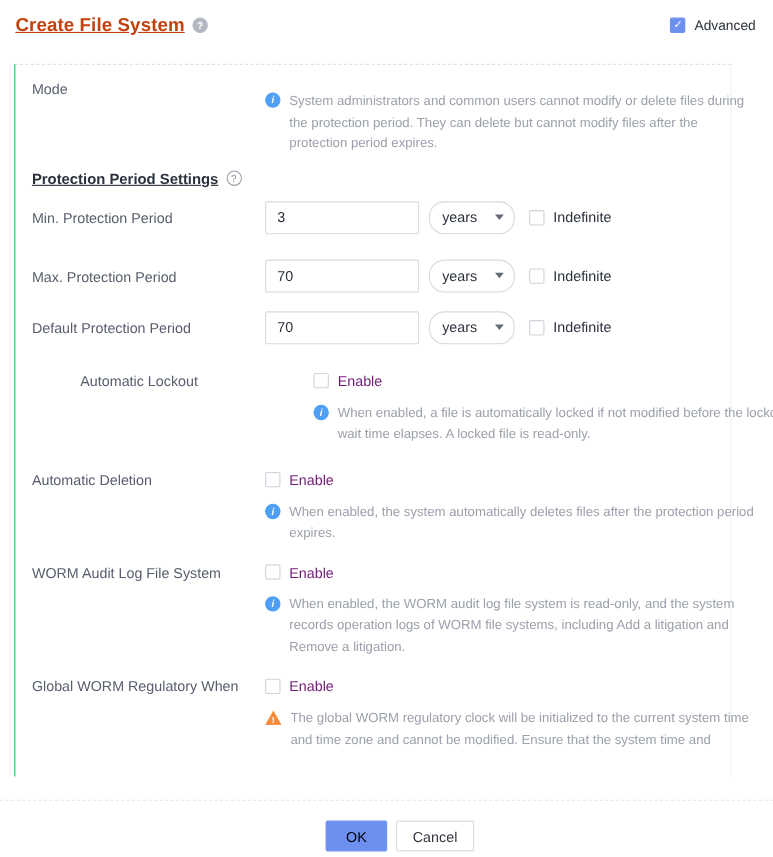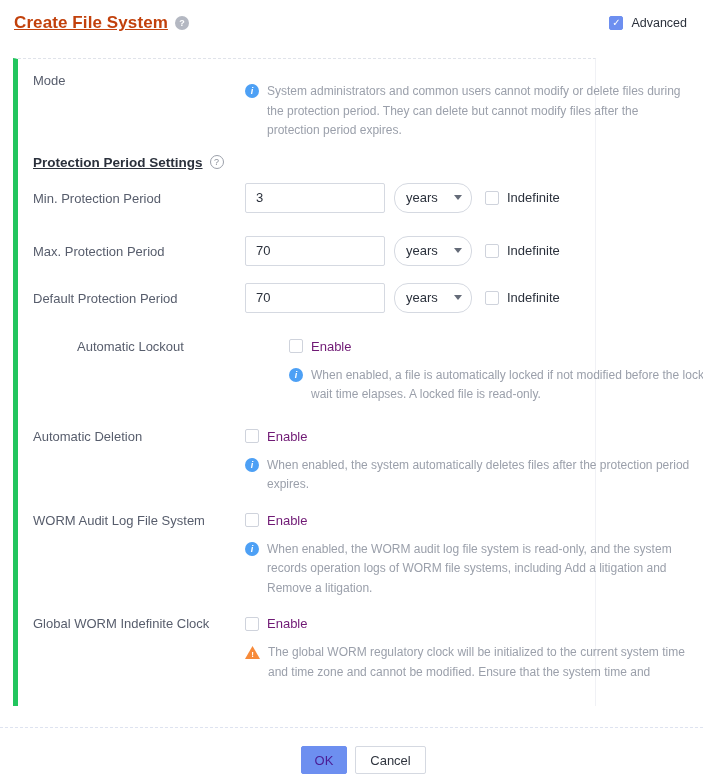--- a/index.html
+++ b/index.html
@@ -17,22 +17,22 @@
   .advanced { display:flex; align-items:center; gap:8px; margin-top:3px; font-size:12.5px; }
 
   
   .cb { width:14px; height:14px; border:1px solid #cfd3dc; border-radius:2px;
     background:#fff; display:inline-flex; align-items:center; justify-content:center;
     flex:none; cursor:pointer; }
   .cb.checked { background:#6d8ff0; border-color:#6d8ff0; }
   .cb.checked::after { content:"✓"; color:#fff; font-size:10px; line-height:1; }
 
   
-  .panel { position:absolute; left:13px; top:58px; width:583px; height:648px;
-    border-top:1px dashed #e0e3ea; border-left:5px solid #22c55e;
+  .panel { position:absolute; left:13px; top:58px; width:652px; height:648px;
+    border-top:1px dashed #e0e3ea; border-left:1px solid #22c55e;
     border-right:1px solid #f0f1f5; padding:8px 14px 0 15px; }
 
   .row { display:flex; align-items:flex-start; }
   .row-label { width:212px; flex:none; font-size:13px; color:#575d6c; }
   .value-col { flex:1; min-width:0; }
   .value-text { font-size:13px; color:#2b313c; }
 
   .row-mode { margin-top:6px; }
 
   
@@ -77,21 +77,21 @@
   .toggle-note { margin-top:12px; }
 
   
   .footer-divider { position:absolute; left:0; width:703px; top:727px;
     border-top:1px dashed #dee3f0; }
   .footer { position:absolute; left:0; width:703px; top:746px; display:flex;
     justify-content:center; gap:8px; }
   .btn { height:28px; border-radius:2px; font-size:13px; display:inline-flex;
     align-items:center; justify-content:center; cursor:pointer;
     font-family:"Liberation Sans", sans-serif; }
-  .btn-ok { width:46px; background:#6d8ff0; color:#4c1d95; border:1px solid #6d8ff0;margin-left:24px; }
+  .btn-ok { width:56px; background:#6d8ff0; color:#000000; border:1px solid #6d8ff0;margin-left:24px; }
   .btn-cancel { width:71px; background:#fff; color:#30353f; border:1px solid #d5d9e1; }
 </style>
 </head>
 <body>
 
 <div class="header">
   <div class="title-wrap">
     <span class="page-title">Create File System</span>
     <span class="help-filled">?</span>
   </div>
@@ -193,21 +193,21 @@
         <span>Enable</span>
       </div>
       <div class="note toggle-note">
         <span class="note-icon">i</span>
         <span class="note-text">When enabled, the WORM audit log file system is read-only, and the system records operation logs of WORM file systems, including Add a litigation and Remove a litigation.</span>
       </div>
     </div>
   </div>
 
   <div class="row t-clock">
-    <div class="row-label">Global WORM Indefinite Clock</div>
+    <div class="row-label">Global WORM Regulatory When</div>
     <div class="value-col">
       <div class="enable-line">
         <span class="cb"></span>
         <span>Enable</span>
       </div>
       <div class="note toggle-note">
         <span class="warn-icon">!</span>
         <span class="note-text">The global WORM regulatory clock will be initialized to the current system time and time zone and cannot be modified. Ensure that the system time and</span>
       </div>
     </div>

